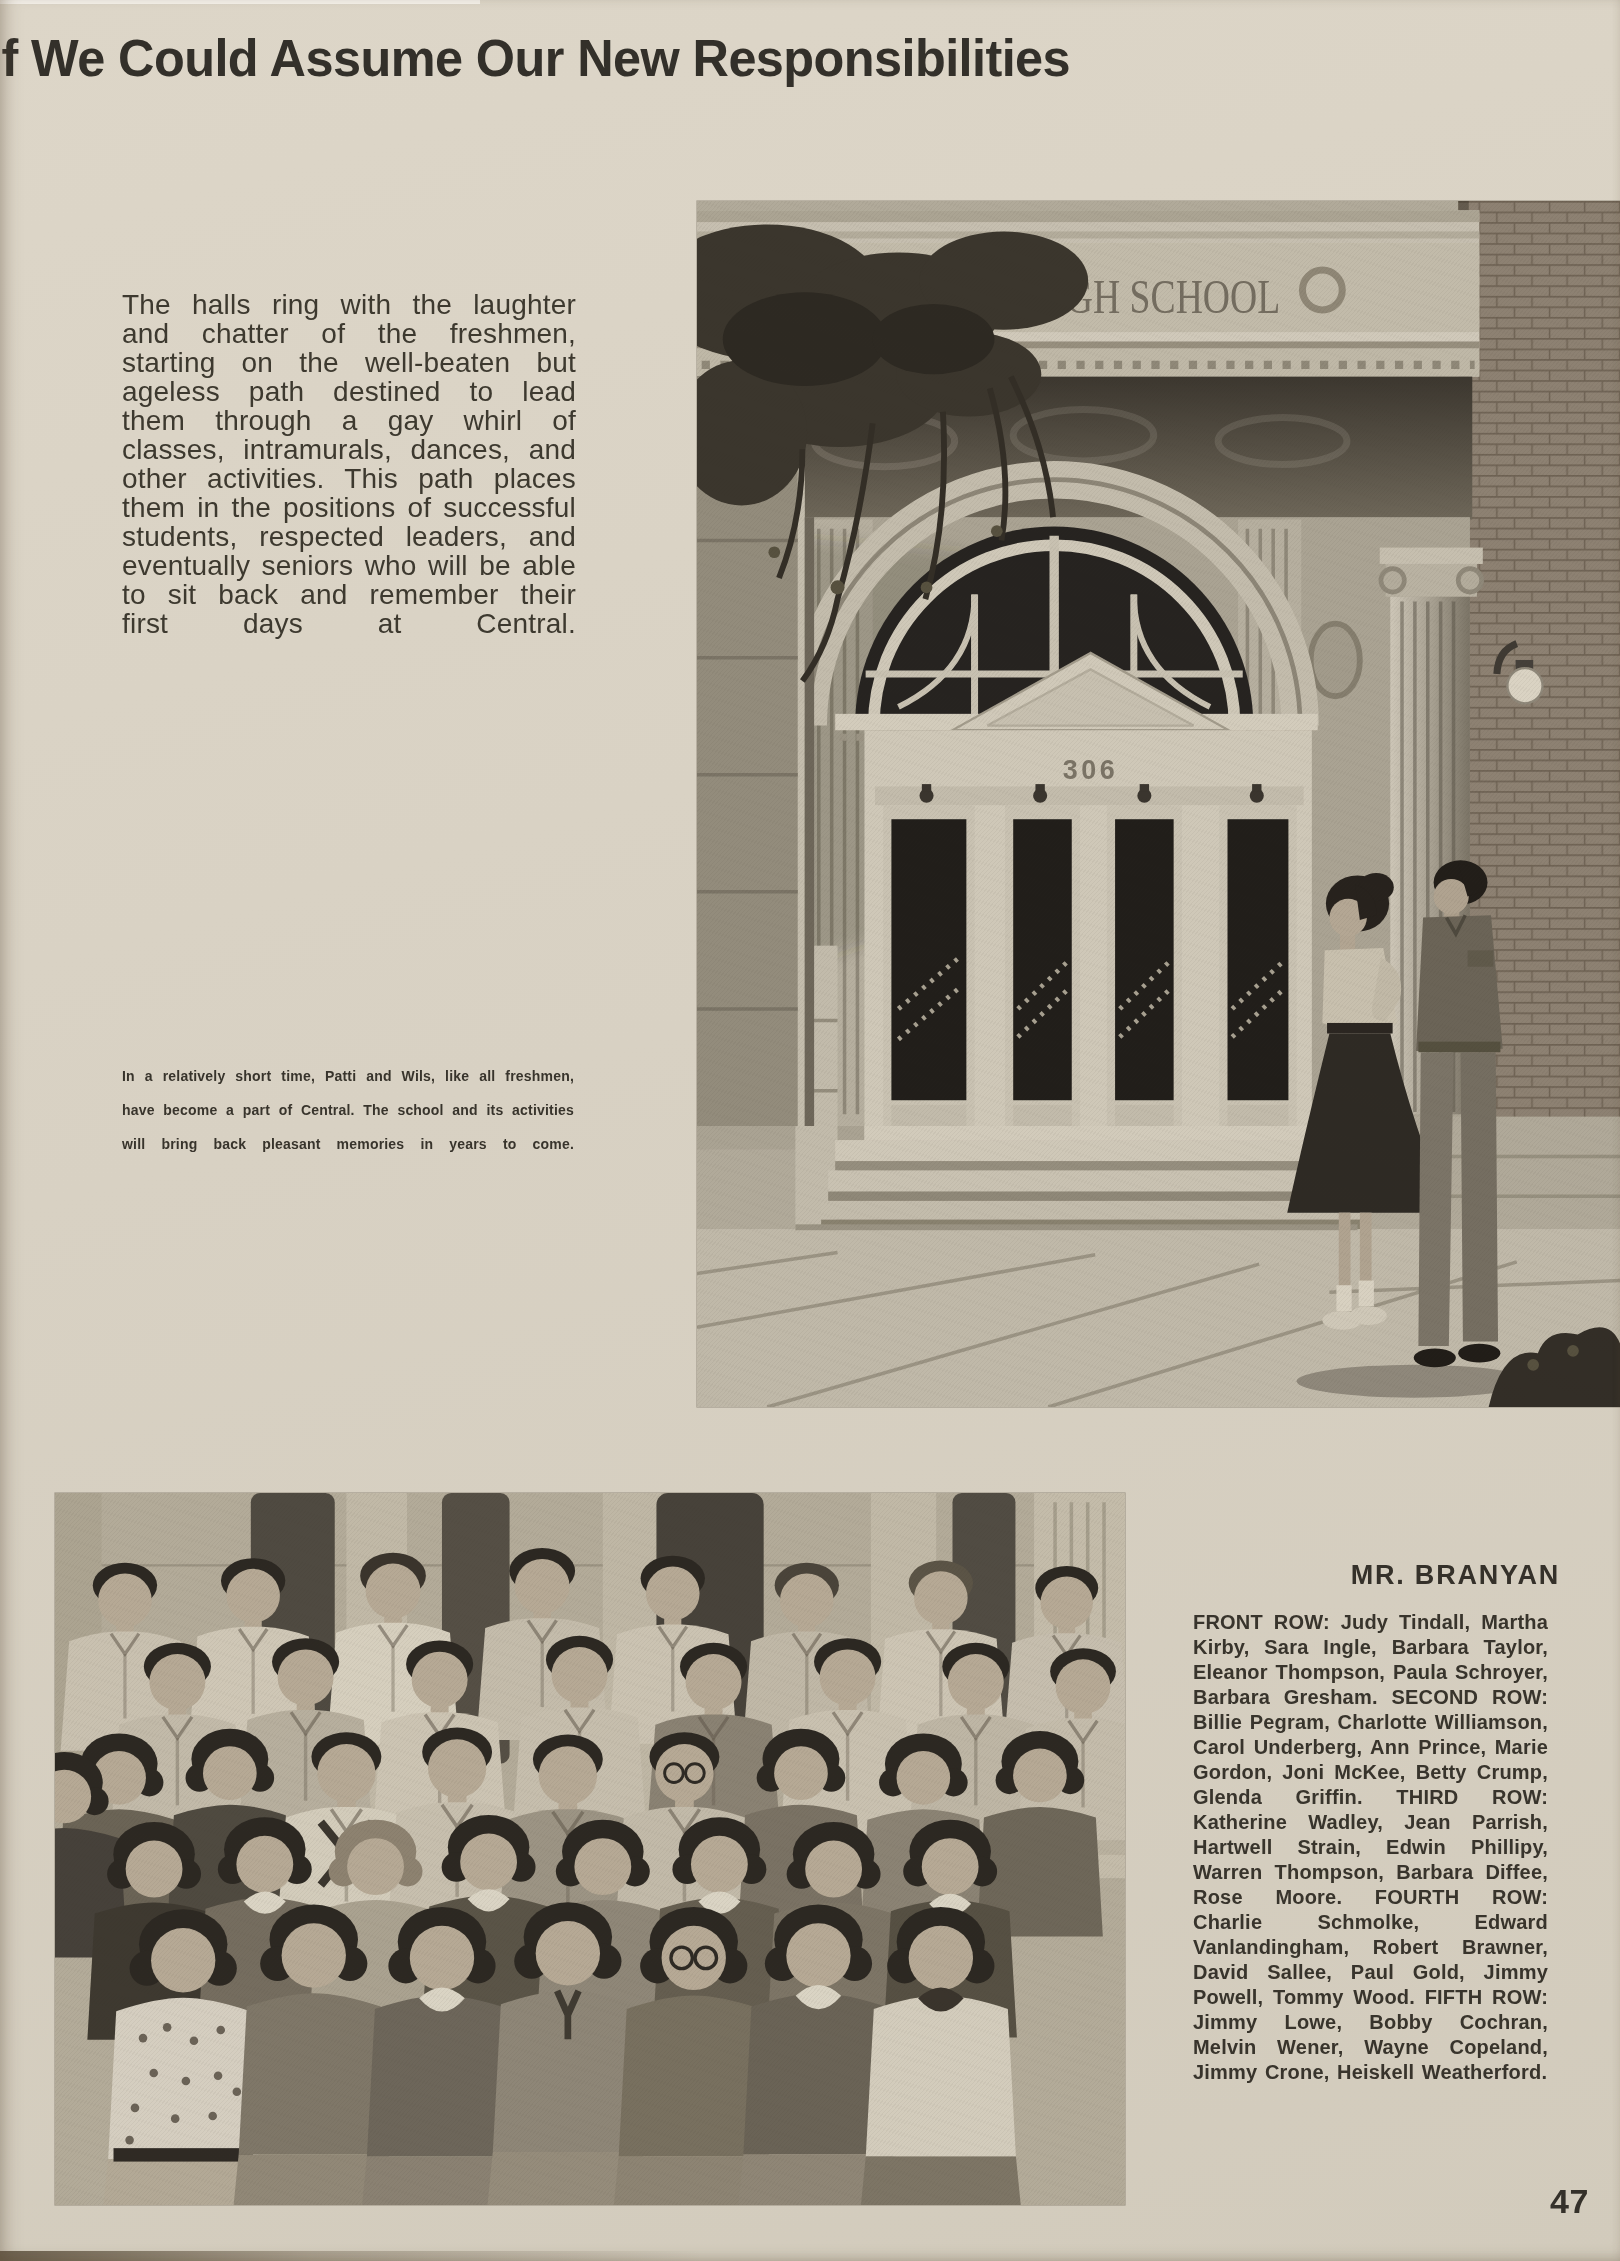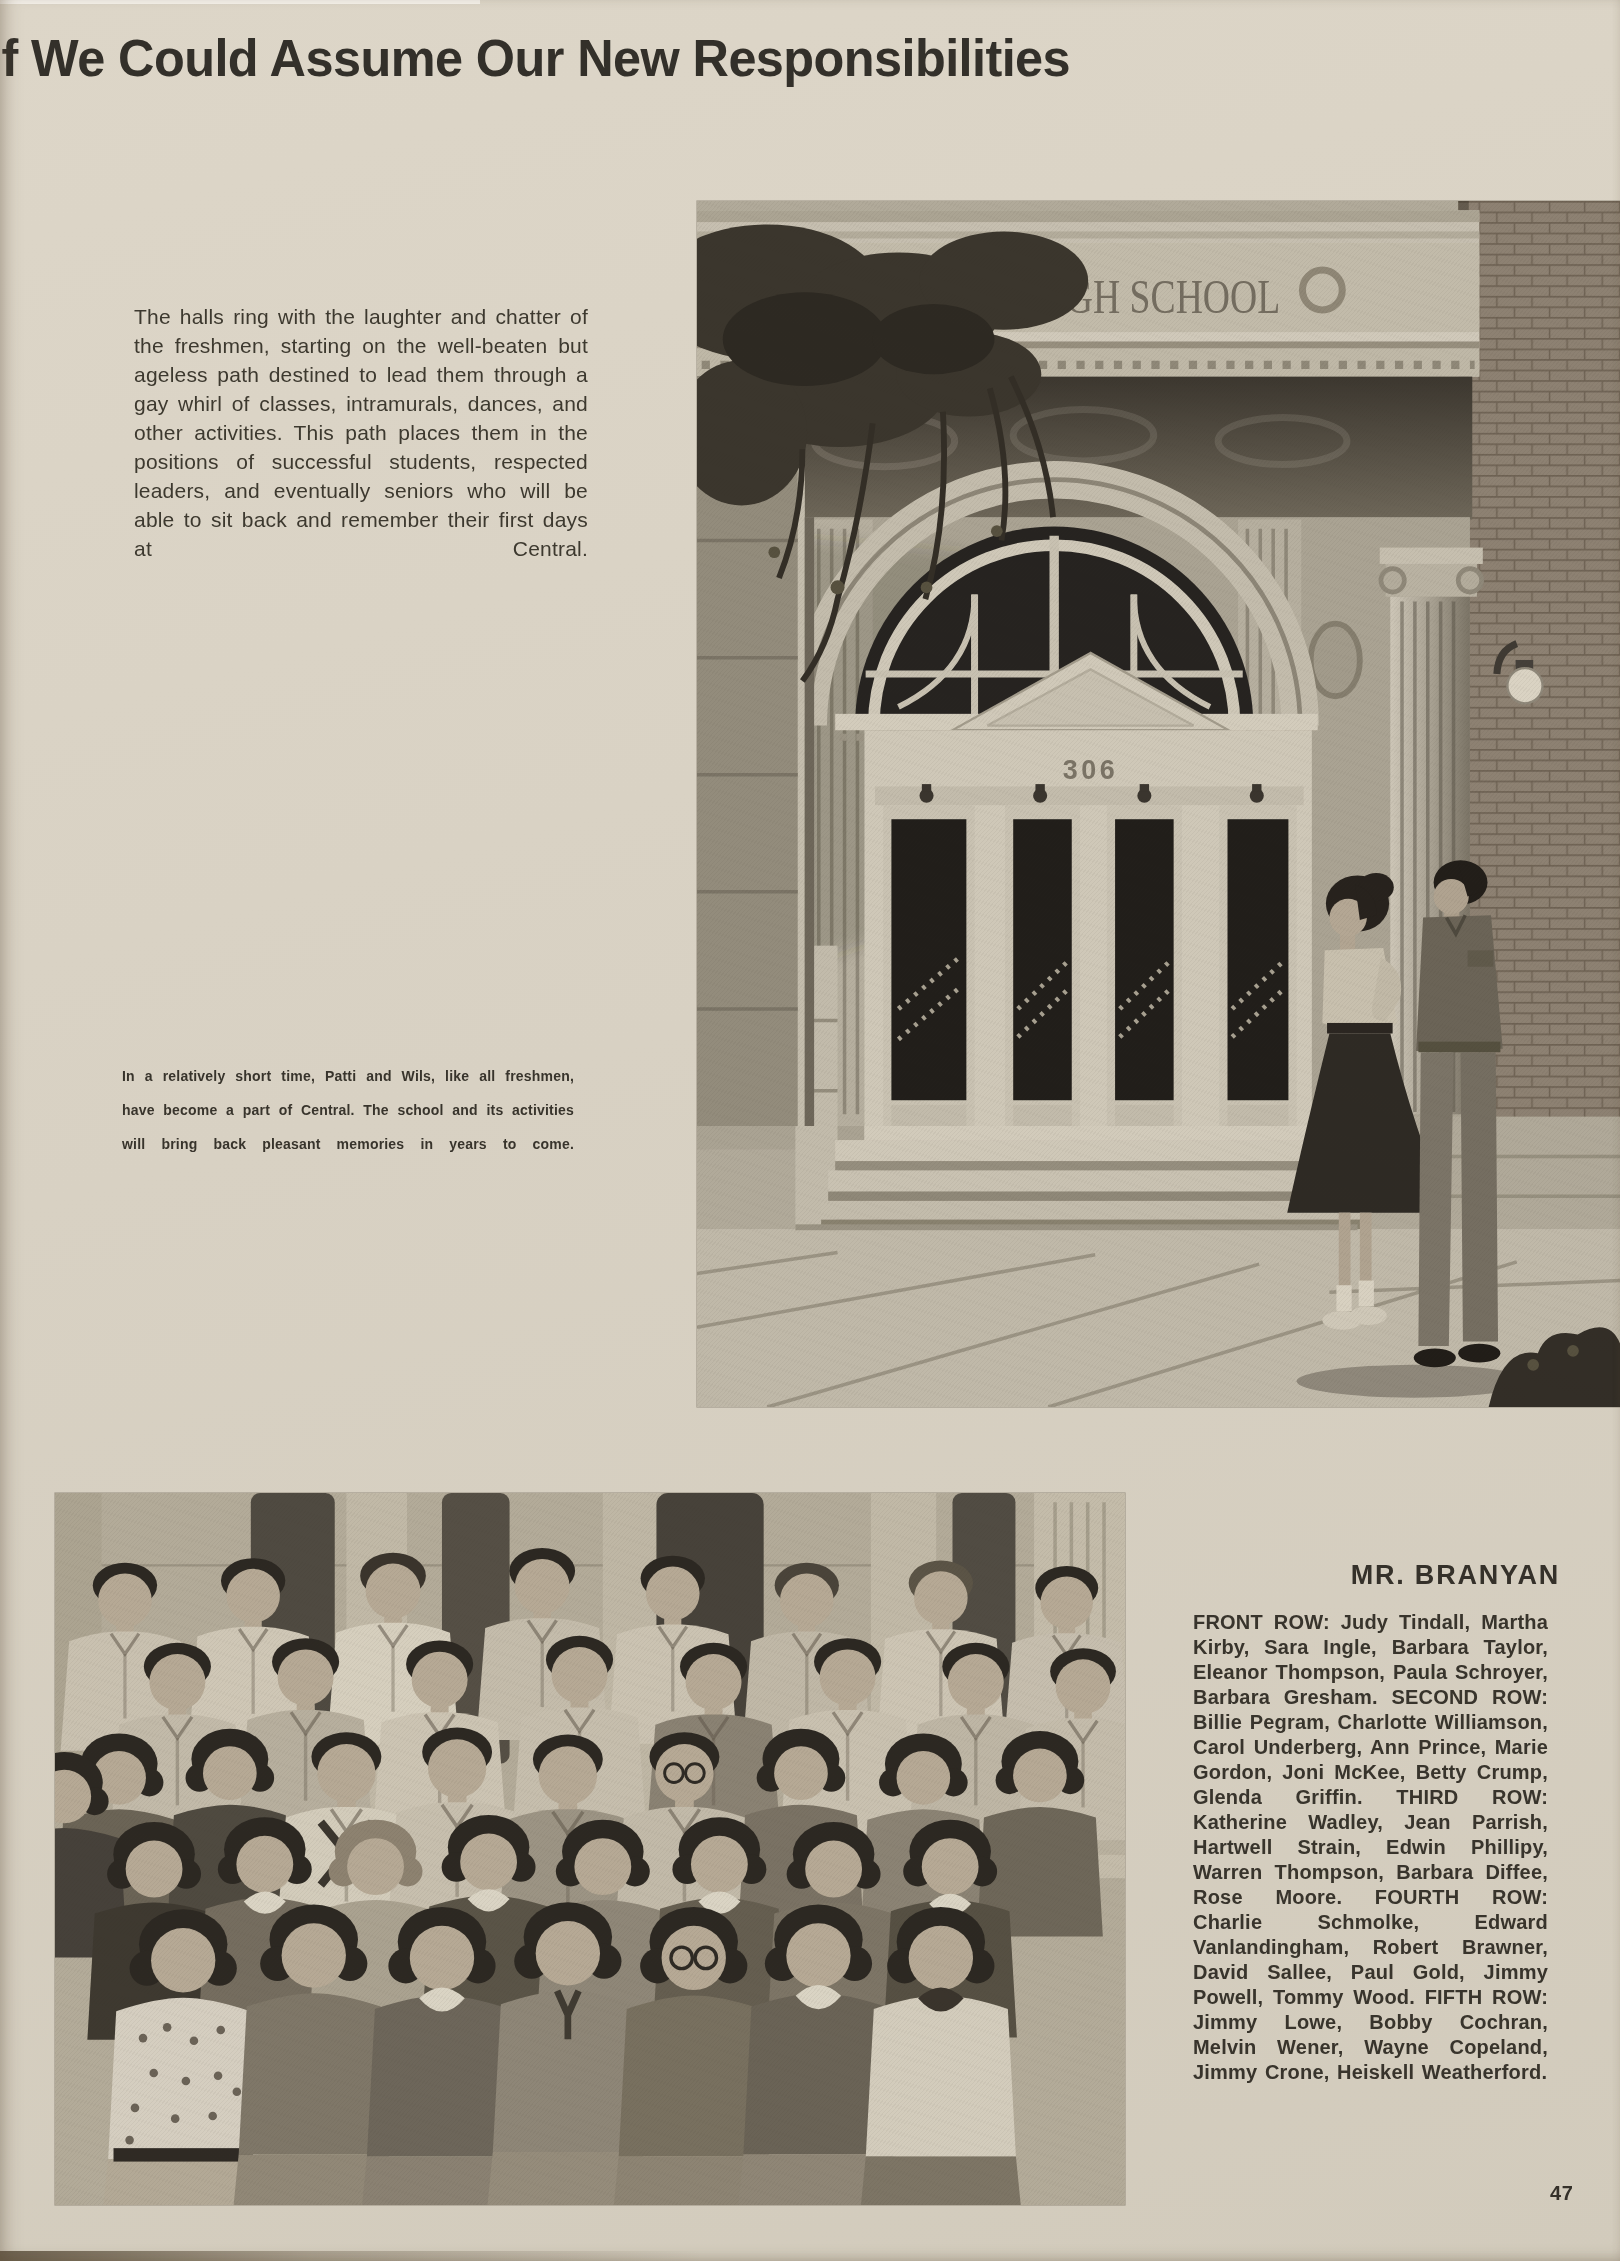--- a/index.html
+++ b/index.html
@@ -28,22 +28,22 @@
   }
 
   .page-title{
     position:absolute;left:-11.7px;top:29px;width:1230px;margin:0;
     font-weight:700;font-size:52px;line-height:1.12;letter-spacing:-0.6px;
     transform:scaleX(.97);transform-origin:left top;
     color:#33302a;white-space:nowrap;
   }
 
   .intro{
-    position:absolute;left:122px;top:290px;width:454px;margin:12px;
-    font-size:21px;line-height:29px;font-weight:400;
+    position:absolute;left:122px;top:290px;width:454px;margin:0;
+    font-size:28px;line-height:29px;font-weight:400;
     text-align:justify;text-align-last:justify;
     word-spacing:2.9px;letter-spacing:0.2px;color:#3d392f;
   }
   .caption{
     position:absolute;left:122px;top:1059px;width:452px;margin:0;
     font-size:14px;line-height:34px;font-weight:700;
     text-align:justify;text-align-last:justify;
     word-spacing:2.3px;letter-spacing:0.2px;color:#38342c;
   }
 
@@ -69,21 +69,21 @@
     font-size:27px;font-weight:700;letter-spacing:1.8px;color:#35312a;
   }
   .roster p{
     margin:19px 12px 0 0;
     font-size:20px;line-height:25px;font-weight:700;
     text-align:justify;word-spacing:1.8px;letter-spacing:0.2px;color:#38342c;
   }
 
   .page-number{
     position:absolute;left:1550px;top:2182px;
-    font-size:20px;font-weight:700;color:#35312a;letter-spacing:0.6px;
+    font-size:34px;font-weight:700;color:#35312a;letter-spacing:0.6px;
   }
 </style>
 </head>
 <body>
 
 <div class="page">
 
   <h1 class="page-title">If We Could Assume Our New Responsibilities</h1>
 
   <p class="intro">The halls ring with the laughter and chatter of the freshmen, starting on the well-beaten but ageless path destined to lead them through a gay whirl of classes, intramurals, dances, and other activities. This path places them in the positions of successful students, respected leaders, and eventually seniors who will be able to sit back and remember their first days at Central.</p>

